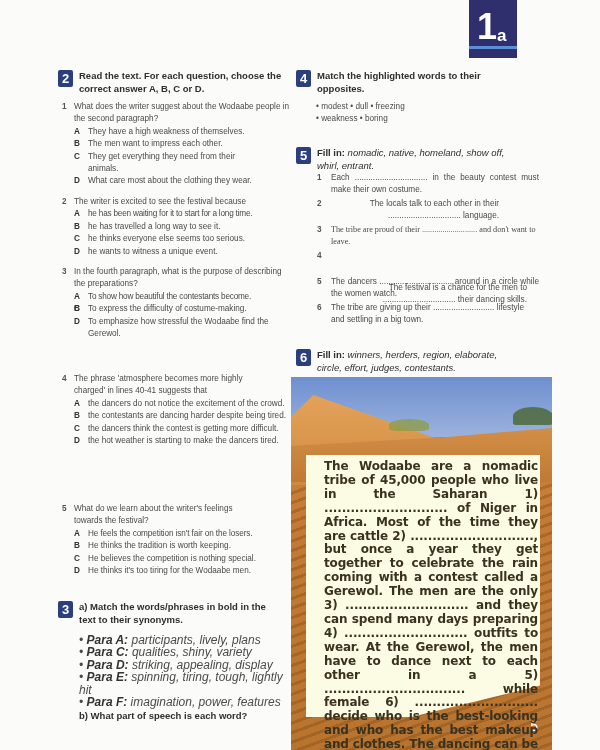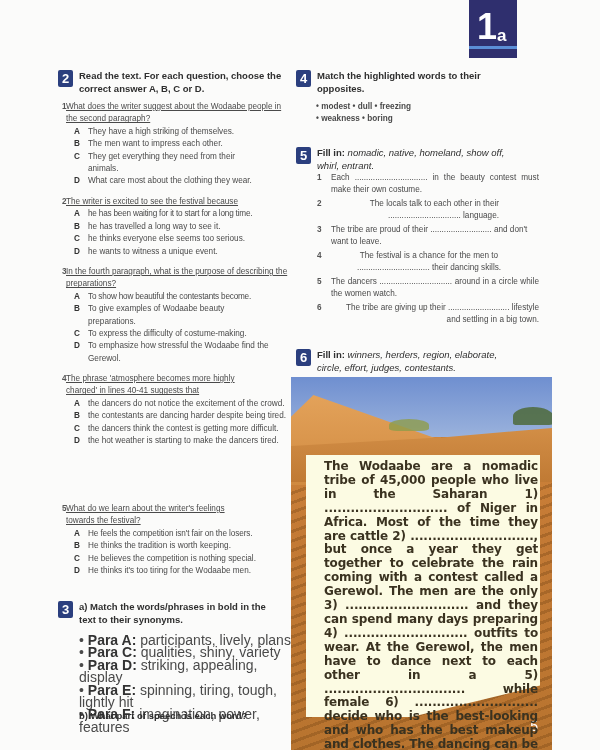--- a/index.html
+++ b/index.html
@@ -29,25 +29,25 @@
   .ex-num {
     flex:0 0 auto; width:15px; height:17px; background:#2b3f7e; color:#fff;
     font-weight:bold; font-size:13px; text-align:center; line-height:17px;
     border-radius:2px; margin-right:6px; margin-top:1px;
   }
   .ex-title { font-weight:bold; font-size:9.5px; line-height:13px; color:#2f2f2f; }
   .ex-title .ital { font-style:italic; font-weight:normal;margin-top:44px; }
 
   .q { position:absolute; font-size:8.2px; line-height:12.4px; color:#4a4a4a; }
   .q .qn { position:absolute; left:0; font-weight:bold; color:#555; }
-  .q .qt { margin-left:4px;text-decoration:underline; }
+  .q .qt { margin-left:12px; }
   .opt { position:relative; margin-left:12px; padding-left:14px; }
   .opt .ol { position:absolute; left:0; font-weight:bold; color:#333; }
 
-  .bullet-list { position:absolute; font-size:14px; line-height:12.4px; color:#4a4a4a; }
+  .bullet-list { position:absolute; font-size:12px; line-height:12.4px; color:#4a4a4a;font-style:italic; }
   .bullet-list .b-label { font-weight:bold; color:#333; }
 
   .words { position:absolute; font-size:8.2px; line-height:12.4px; color:#4a4a4a; }
 
   .fill-q { position:absolute; font-size:8.2px; line-height:12.4px; color:#4a4a4a; width:222px; }
   .fill-q .qn { position:absolute; left:0; font-weight:bold; color:#555; }
   .fill-q .qt { margin-left:14px; text-align:justify; }
 
   .photo {
     position:absolute; left:291px; top:377px; width:261px; height:373px; overflow:hidden;
@@ -97,40 +97,40 @@
 </div>
 
 <div class="ex-head" style="left:58px; top:69px; width:232px;">
   <div class="ex-num">2</div>
   <div class="ex-title">Read the text. For each question, choose the correct answer A, B, C or D.</div>
 </div>
 
 <div class="q" style="left:62px; top:101px; width:228px;">
   <span class="qn">1</span>
   <div class="qt">What does the writer suggest about the Wodaabe people in the second paragraph?</div>
-  <div class="opt"><span class="ol">A</span><span>They have a high striking of themselves.</span></div>
+  <div class="opt"><span class="ol">A</span><span>They have a high weakness of themselves.</span></div>
   <div class="opt"><span class="ol">B</span><span>The men want to impress each other.</span></div>
   <div class="opt" style="padding-right:30px;"><span class="ol">C</span><span>They get everything they need from their animals.</span></div>
   <div class="opt"><span class="ol">D</span><span>What care most about the clothing they wear.</span></div>
 </div>
 
 <div class="q" style="left:62px; top:196px; width:228px;">
   <span class="qn">2</span>
   <div class="qt">The writer is excited to see the festival because</div>
   <div class="opt" style="letter-spacing:-0.2px;"><span class="ol">A</span><span>he has been waiting for it to start for a long time.</span></div>
   <div class="opt"><span class="ol">B</span><span>he has travelled a long way to see it.</span></div>
   <div class="opt"><span class="ol">C</span><span>he thinks everyone else seems too serious.</span></div>
   <div class="opt"><span class="ol">D</span><span>he wants to witness a unique event.</span></div>
 </div>
 
 <div class="q" style="left:62px; top:266px; width:228px;">
   <span class="qn">3</span>
   <div class="qt">In the fourth paragraph, what is the purpose of describing the preparations?</div>
   <div class="opt" style="letter-spacing:-0.2px;"><span class="ol">A</span><span>To show how beautiful the contestants become.</span></div>
-  <div class="opt" style="padding-right:40px;"><span class="ol">B</span><span>To give examples of Wodaabe beauty preparations.</span></div>
+  <div class="opt" style="padding-right:40px;"><span class="ol">B</span></div>
   <div class="opt"><span class="ol">C</span><span>To express the difficulty of costume-making.</span></div>
   <div class="opt"><span class="ol">D</span><span>To emphasize how stressful the Wodaabe find the Gerewol.</span></div>
 </div>
 
 <div class="q" style="left:62px; top:373px; width:228px;">
   <span class="qn">4</span>
   <div class="qt" style="padding-right:32px;">The phrase 'atmosphere becomes more highly charged' in lines 40-41 suggests that</div>
   <div class="opt"><span class="ol">A</span><span>the dancers do not notice the excitement of the crowd.</span></div>
   <div class="opt"><span class="ol">B</span><span>the contestants are dancing harder despite being tired.</span></div>
   <div class="opt"><span class="ol">C</span><span>the dancers think the contest is getting more difficult.</span></div>
@@ -156,53 +156,53 @@
   <div>• <span class="b-label">Para D:</span> <span>striking, appealing, display</span></div>
   <div>• <span class="b-label">Para E:</span> <span>spinning, tiring, tough, lightly hit</span></div>
   <div>• <span class="b-label">Para F:</span> <span>imagination, power, features</span></div>
 </div>
 <div class="ex-title" style="position:absolute; left:79px; top:709px;">b) What part of speech is each word?</div>
 
 <div class="ex-head" style="left:296px; top:69px; width:200px;">
   <div class="ex-num">4</div>
   <div class="ex-title">Match the highlighted words to their opposites.</div>
 </div>
-<div class="words" style="left:316px; top:101px;font-weight:bold;">
+<div class="words" style="left:316px; top:101px;">
   <div>• modest  • dull  • freezing</div>
   <div>• weakness  • boring</div>
 </div>
 
 <div class="ex-head" style="left:296px; top:146px; width:220px;">
   <div class="ex-num">5</div>
   <div class="ex-title"><span>Fill in:</span> <span class="ital">nomadic, native, homeland, show off, whirl, entrant.</span></div>
 </div>
 
 <div class="fill-q" style="left:317px; top:172px;">
   <span class="qn">1</span>
     <div class="qt">Each ................................ in the beauty contest must make their own costume.</div>
 </div>
 <div class="fill-q" style="left:317px; top:198px;">
   <span class="qn">2</span>
     <div class="qt" style="padding-right:40px;text-align:right;">The locals talk to each other in their ................................ language.</div>
 </div>
 <div class="fill-q" style="left:317px; top:224px;">
   <span class="qn">3</span>
-    <div class="qt" style="text-align:left;">The tribe are proud of their ........................... and don't want to leave.</div>
+    <div class="qt" style="text-align:left;font-family:Liberation Serif, serif;">The tribe are proud of their ........................... and don't want to leave.</div>
 </div>
 <div class="fill-q" style="left:317px; top:250px;">
   <span class="qn">4</span>
-    <div class="qt" style="padding-right:12px;text-align:center;">The festival is a chance for the men to ................................ their dancing skills.</div>
+    <div class="qt" style="padding-right:12px;text-align:right;margin-top:32px;">The festival is a chance for the men to ................................ their dancing skills.</div>
 </div>
 <div class="fill-q" style="left:317px; top:276px;">
   <span class="qn">5</span>
     <div class="qt">The dancers ................................ around in a circle while the women watch.</div>
 </div>
 <div class="fill-q" style="left:317px; top:302px;">
   <span class="qn">6</span>
-    <div class="qt" style="text-align:right;">The tribe are giving up their ........................... lifestyle and settling in a big town.</div>
+    <div class="qt" style="text-align:left;">The tribe are giving up their ........................... lifestyle and settling in a big town.</div>
 </div>
 
 <div class="ex-head" style="left:296px; top:348px; width:220px;">
   <div class="ex-num">6</div>
   <div class="ex-title"><span>Fill in:</span> <span class="ital">winners, herders, region, elaborate, circle, effort, judges, contestants.</span></div>
 </div>
 
 <div class="photo">
   <div class="sky"></div>
   <div class="dune"></div>

